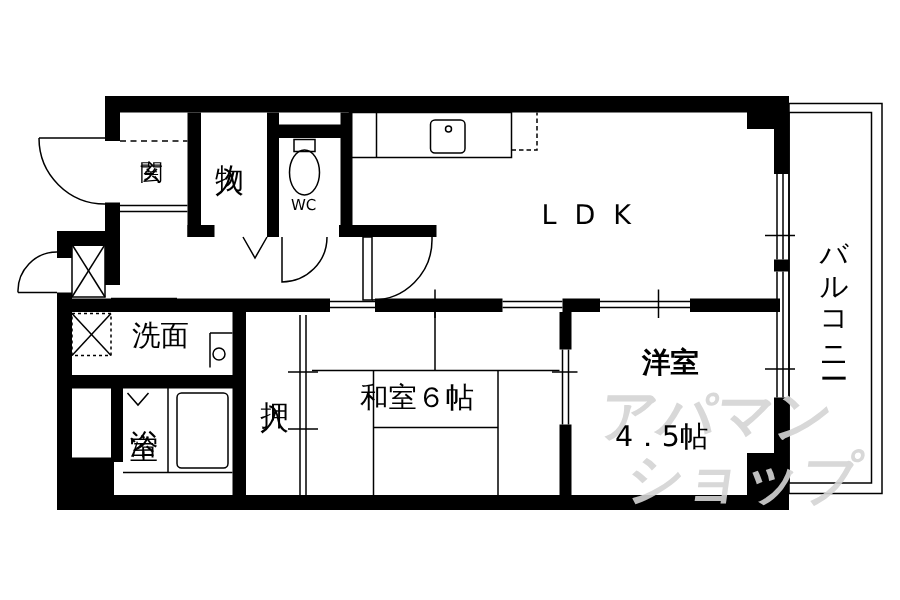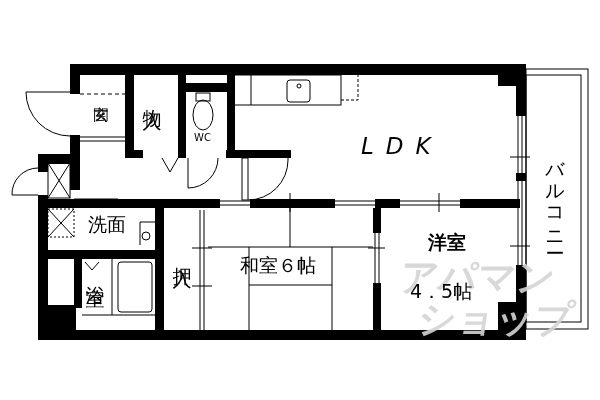--- a/index.html
+++ b/index.html
@@ -2,21 +2,21 @@
 <html><head>
   <meta charset="utf-8">
   <style>
     html, body { margin: 0; padding: 0; background: #ffffff; }
     body { width: 600px; height: 400px; position: relative; overflow: hidden; }
     #plan { position: absolute; left: 0; top: 0; width: 600px; height: 400px; }
     .lbl { position: absolute; font-family: "DejaVu Sans", sans-serif; color: #000; line-height: 1; white-space: nowrap; }
     .vert { writing-mode: vertical-rl; text-orientation: upright; letter-spacing: 2px; }
     .small { font-size: 15px; }
     .mid { font-size: 19px; }
-    .big { font-size: 23px; letter-spacing: 12px; font-style: italic; }
+    .big { font-size: 18px; letter-spacing: 12px; }
     .wm { position: absolute; font-family: "DejaVu Sans", sans-serif; font-weight: bold; color: #d4d4d4; font-size: 38px; line-height: 1; opacity: 0.9; }
   </style>
 </head>
 <body>
 
 <svg id="plan" viewBox="0 0 600 400" xmlns="http://www.w3.org/2000/svg">
   <g fill="#000" stroke="none">
 
     <rect x="70" y="64" width="456" height="11"></rect>
 

